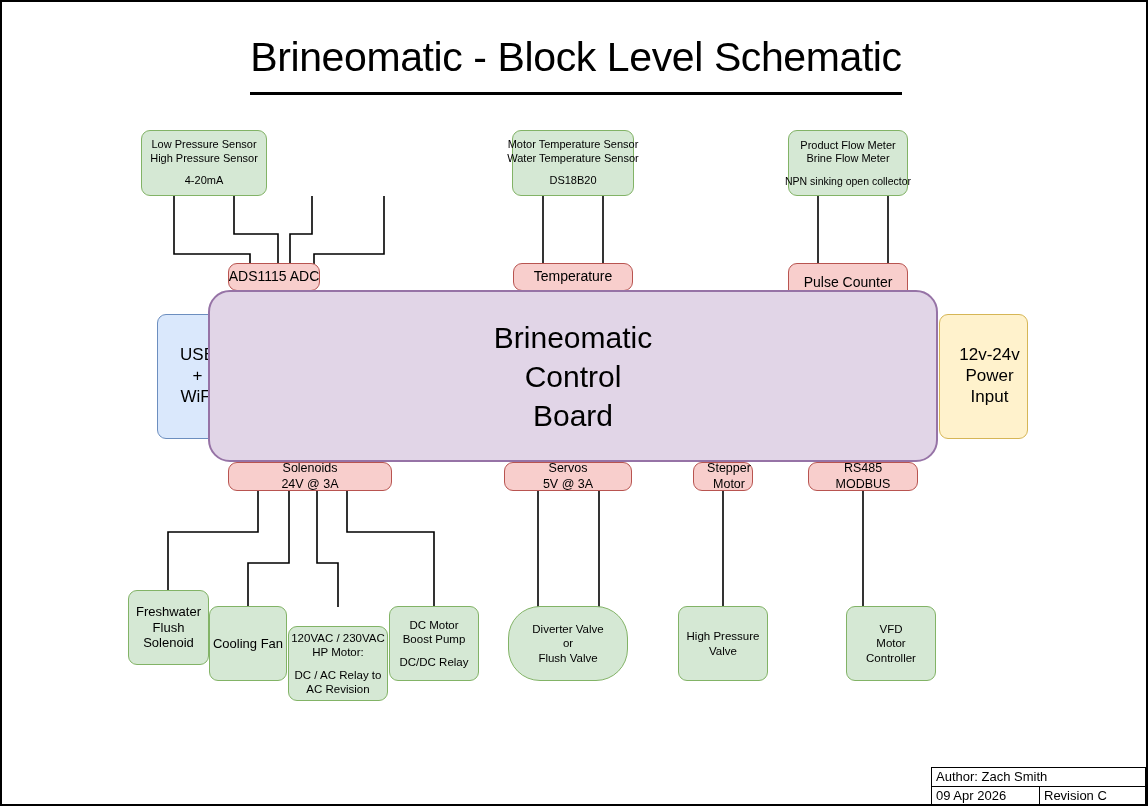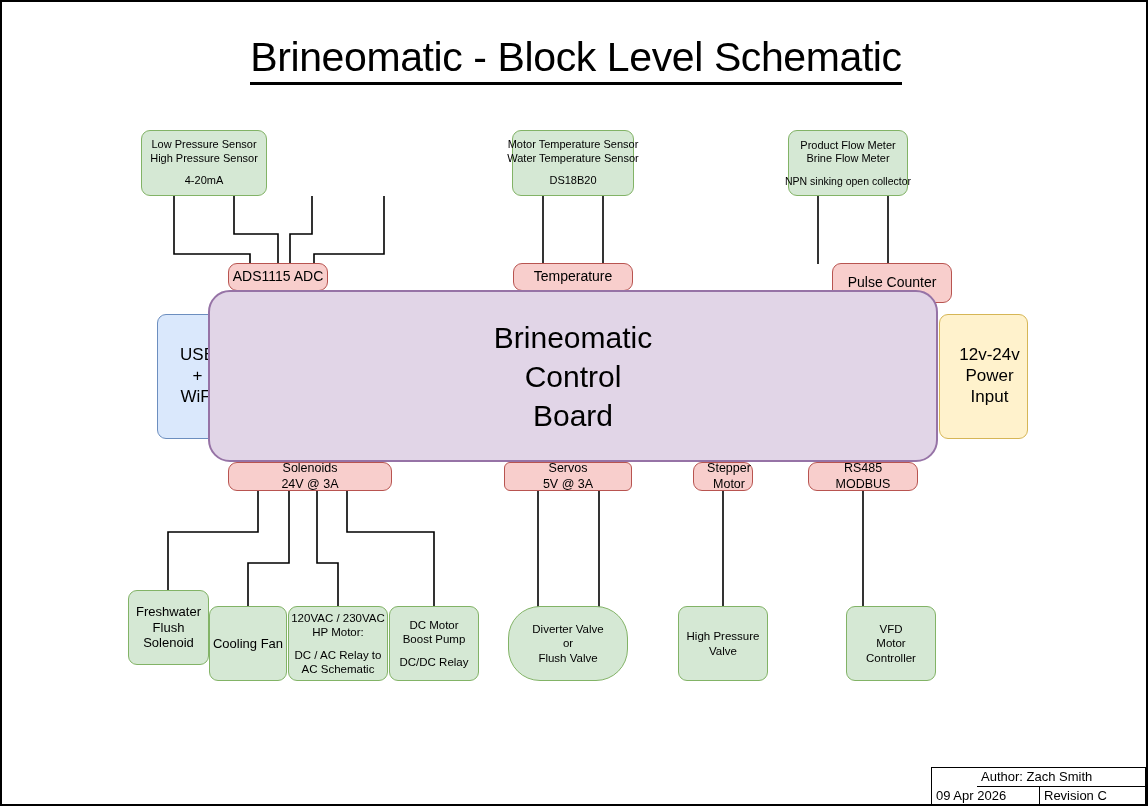--- a/index.html
+++ b/index.html
@@ -32,21 +32,21 @@
     left: 0;
     top: 32px;
     width: 1148px;
     text-align: center;
     font-size: 41px;
     color: #000000;
     letter-spacing: -0.4px;
   }
   .title span {
     border-bottom: 3px solid #000000;
-    padding-bottom: 2px;
+    padding-bottom: 12px;
   }
   .node {
     position: absolute;
     box-sizing: border-box;
     display: flex;
     flex-direction: column;
     align-items: center;
     justify-content: center;
     text-align: center;
     border-radius: 9px;
@@ -87,21 +87,21 @@
     background: #ffffff;
     font-size: 13px;
     color: #000000;
     z-index: 3;
   }
   #titleblock .tb-row {
     display: flex;
     height: 50%;
     box-sizing: border-box;
   }
-  #titleblock .tb-row.top { border-bottom: 1.6px solid #000000; margin-left: 45px; }
+  #titleblock .tb-row.top { border-bottom: 1.6px solid #000000; }
   #titleblock .tb-cell {
     display: flex;
     align-items: center;
     padding-left: 4px;
     box-sizing: border-box;
     flex: 1 1 auto;
   }
   #titleblock .tb-cell.date { width: 108px; flex: 0 0 108px; border-right: 1.6px solid #000000; }
 </style>
 </head>
@@ -157,29 +157,29 @@
     <span class="ln">DS18B20</span>
   </div>
 
   <div class="node n-green fs-sensor" style="left:786px; top:128px; width:120px; height:66px;">
     <span class="ln">Product Flow Meter</span>
     <span class="ln">Brine Flow Meter</span>
     <span class="gap"></span>
     <span class="ln" style="font-size:10.5px;">NPN sinking open collector</span>
   </div>
 
-  <div class="node n-pink fs-iface-lg" style="left:226px; top:261px; width:100px; height:28px;">
+  <div class="node n-pink fs-iface-lg" style="left:226px; top:261px; width:92px; height:28px;">
     <span class="ln">ADS1115 ADC</span>
   </div>
 
   <div class="node n-pink fs-iface-lg" style="left:511px; top:261px; width:120px; height:28px;">
     <span class="ln">Temperature</span>
   </div>
 
-  <div class="node n-pink fs-iface-lg" style="left:830px; top:261px; width:120px; height:40px;">
+  <div class="node n-pink fs-iface-lg" style="left:786px; top:261px; width:120px; height:40px;">
     <span class="ln">Pulse Counter</span>
   </div>
 
   <div class="node n-blue fs-side" style="left:126px; top:312px; width:81px; height:125px;">
     <span class="ln">USB</span>
     <span class="ln">+</span>
     <span class="ln">WiFi</span>
   </div>
 
   <div class="node n-yellow fs-side" style="left:937px; top:312px; width:89px; height:125px;">
@@ -192,21 +192,21 @@
     <span class="ln">Brineomatic</span>
     <span class="ln">Control</span>
     <span class="ln">Board</span>
   </div>
 
   <div class="node n-pink fs-iface" style="left:226px; top:460px; width:164px; height:29px;">
     <span class="ln">Solenoids</span>
     <span class="ln">24V @ 3A</span>
   </div>
 
-  <div class="node n-pink fs-iface" style="left:502px; top:460px; width:128px; height:29px;border-radius:6px;">
+  <div class="node n-pink fs-iface" style="left:502px; top:460px; width:128px; height:29px;">
     <span class="ln">Servos</span>
     <span class="ln">5V @ 3A</span>
   </div>
 
   <div class="node n-pink fs-iface" style="left:691px; top:460px; width:60px; height:29px;padding-left:12px;">
     <span class="ln">Stepper</span>
     <span class="ln">Motor</span>
   </div>
 
   <div class="node n-pink fs-iface" style="left:806px; top:460px; width:110px; height:29px;">
@@ -217,26 +217,26 @@
   <div class="node n-green fs-device" style="left:126px; top:588px; width:81px; height:75px;">
     <span class="ln">Freshwater</span>
     <span class="ln">Flush</span>
     <span class="ln">Solenoid</span>
   </div>
 
   <div class="node n-green fs-device" style="left:207px; top:604px; width:78px; height:75px;">
     <span class="ln">Cooling Fan</span>
   </div>
 
-  <div class="node n-green fs-device-sm" style="left:286px; top:604px; width:100px; height:75px;">
+  <div class="node n-green fs-device-sm" style="left:286px; top:624px; width:100px; height:75px;">
     <span class="ln">120VAC / 230VAC</span>
     <span class="ln">HP Motor:</span>
     <span class="gap"></span>
     <span class="ln">DC / AC Relay to</span>
-    <span class="ln">AC Schematic</span>
+    <span class="ln">AC Revision</span>
   </div>
 
   <div class="node n-green fs-device-sm" style="left:387px; top:604px; width:90px; height:75px;">
     <span class="ln">DC Motor</span>
     <span class="ln">Boost Pump</span>
     <span class="gap"></span>
     <span class="ln">DC/DC Relay</span>
   </div>
 
   <div class="node n-green fs-device-sm" style="left:506px; top:604px; width:120px; height:75px;border-radius:32px;">

